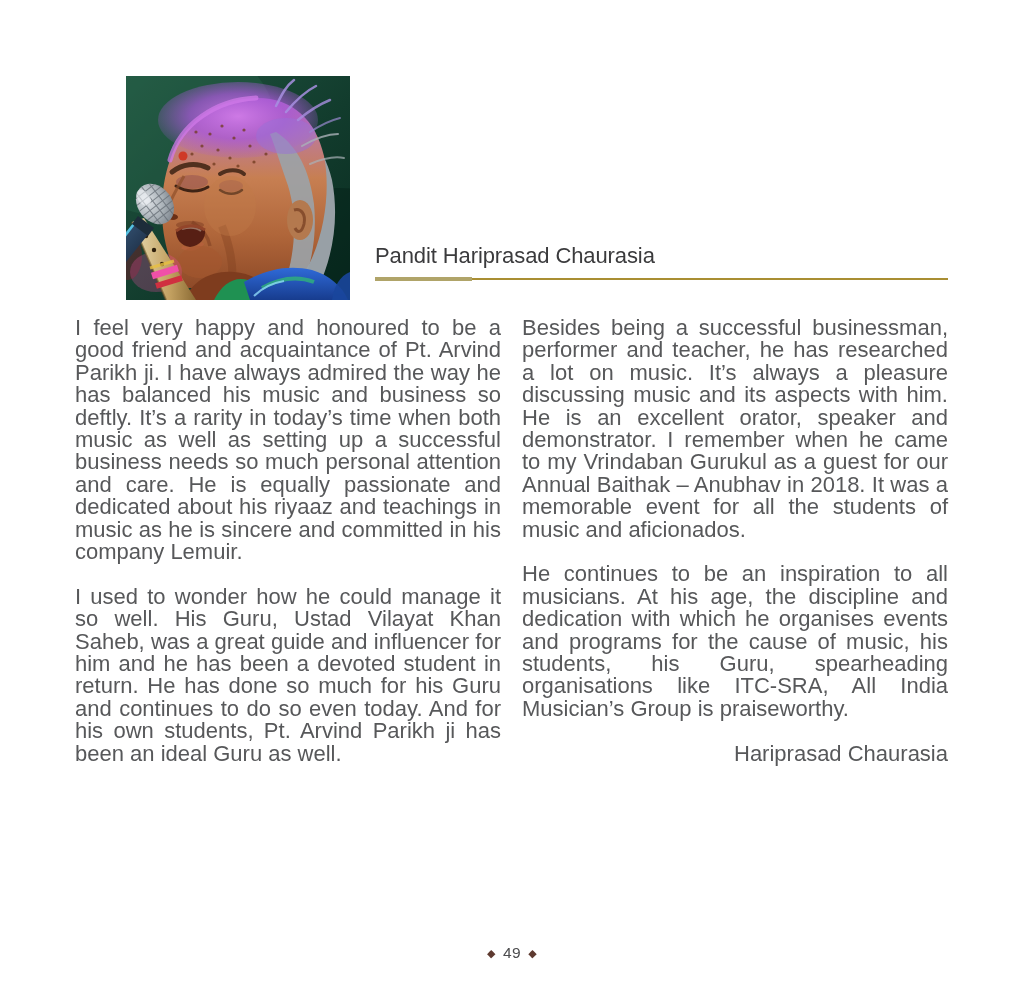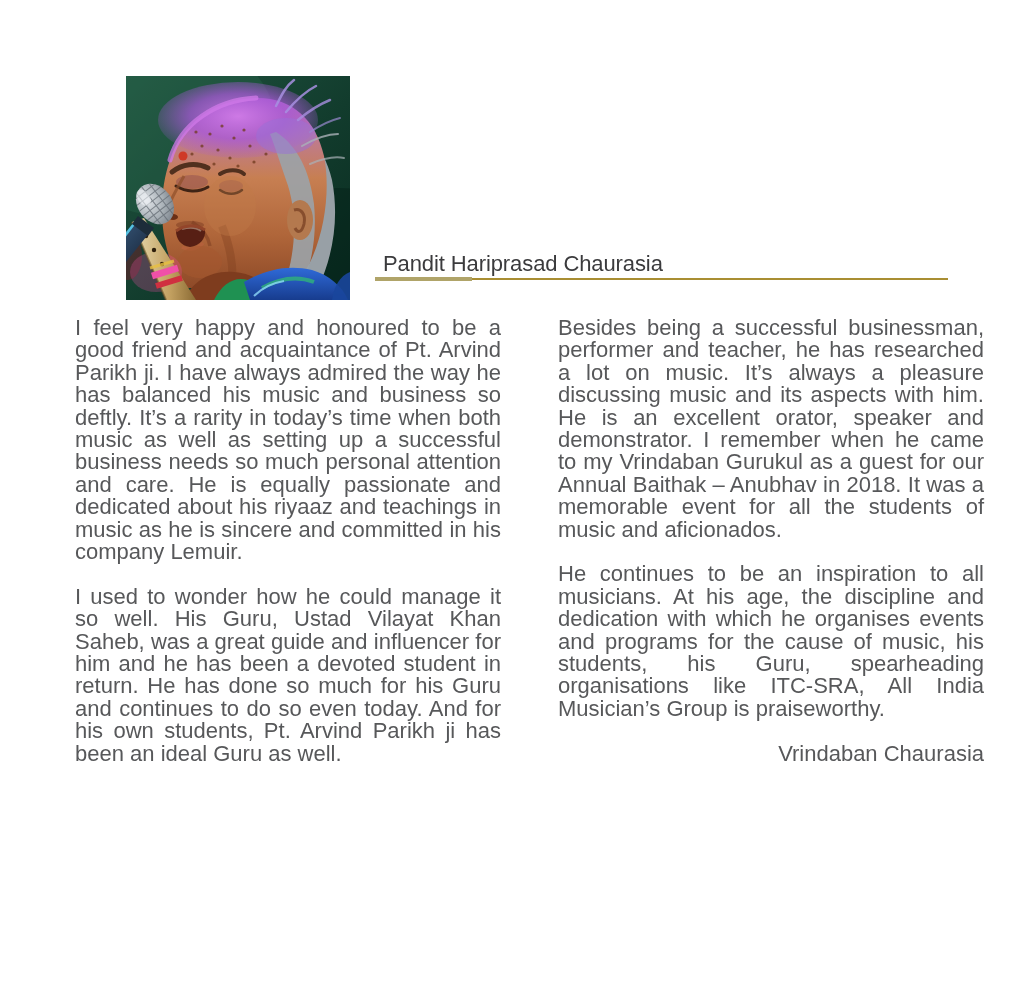--- a/index.html
+++ b/index.html
@@ -5,32 +5,32 @@
   html,body{margin:0;padding:0;}
   body{
     width:1024px;height:994px;position:relative;background:#ffffff;
     font-family:"Liberation Sans",sans-serif;overflow:hidden;
     -webkit-font-smoothing:antialiased;
   }
   .page{position:absolute;inset:0;}
   .photo{position:absolute;left:126px;top:76px;width:224px;height:224px;overflow:hidden;}
   .photo svg{display:block;}
   .title{
-    position:absolute;left:375px;top:245px;margin:8px;
+    position:absolute;left:375px;top:245px;margin:0;
     font-size:22px;font-weight:400;letter-spacing:-0.1px;color:#3b3b3d;line-height:1;
   }
   .title-rule{position:absolute;left:375px;top:277px;width:573px;height:5px;}
   .title-rule .thick{position:absolute;left:0;top:0;width:97px;height:3.5px;background:#b0a469;}
   .title-rule .thin{position:absolute;left:97px;top:1px;width:476px;height:1.6px;background:#a98e33;}
   .col{
     position:absolute;top:317px;width:426px;
     font-size:22px;line-height:22.4px;color:#57585a;text-align:justify;
   }
   .col-left{left:75px;}
-  .col-right{left:522px;margin-left:36px;}
+  .col-right{left:522px;}
   .col p{margin:0 0 22.4px 0;}
   .signature{text-align:right;margin:0;}
   .footer{
     position:absolute;left:0;right:0;top:944px;text-align:center;
     font-size:15.5px;color:#4c4c4e;letter-spacing:0.5px;
   }
   .footer .diamond{color:#5e3a30;font-size:11px;position:relative;top:-1px;}
   .footer .pagenum{margin:0 7px;}
 </style>
 </head>
@@ -198,17 +198,20 @@
   </div>
 
   <div class="col col-left">
     <p>I feel very happy and honoured to be a good friend and acquaintance of Pt. Arvind Parikh ji. I have always admired the way he has balanced his music and business so deftly. It’s a rarity in today’s time when both music as well as setting up a successful business needs so much personal attention and care. He is equally passionate and dedicated about his riyaaz and teachings in music as he is sincere and committed in his company Lemuir.</p>
     <p>I used to wonder how he could manage it so well. His Guru, Ustad Vilayat Khan Saheb, was a great guide and influencer for him and he has been a devoted student in return. He has done so much for his Guru and continues to do so even today. And for his own students, Pt. Arvind Parikh ji has been an ideal Guru as well.</p>
   </div>
 
   <div class="col col-right">
     <p>Besides being a successful businessman, performer and teacher, he has researched a lot on music. It’s always a pleasure discussing music and its aspects with him. He is an excellent orator, speaker and demonstrator. I remember when he came to my Vrindaban Gurukul as a guest for our Annual Baithak – Anubhav in 2018. It was a memorable event for all the students of music and aficionados.</p>
     <p>He continues to be an inspiration to all musicians. At his age, the discipline and dedication with which he organises events and programs for the cause of music, his students, his Guru, spearheading organisations like ITC-SRA, All India Musician’s Group is praiseworthy.</p>
-    <p class="signature">Vrindaban Chaurasia</p>
-  </div>
-
+    <p class="signature">Hariprasad Chaurasia</p>
+  </div>
+
+  <div class="footer">
+    <span class="diamond">◆</span><span class="pagenum">49</span><span class="diamond">◆</span>
+  </div>
 
 </div>
 
 </body></html>

